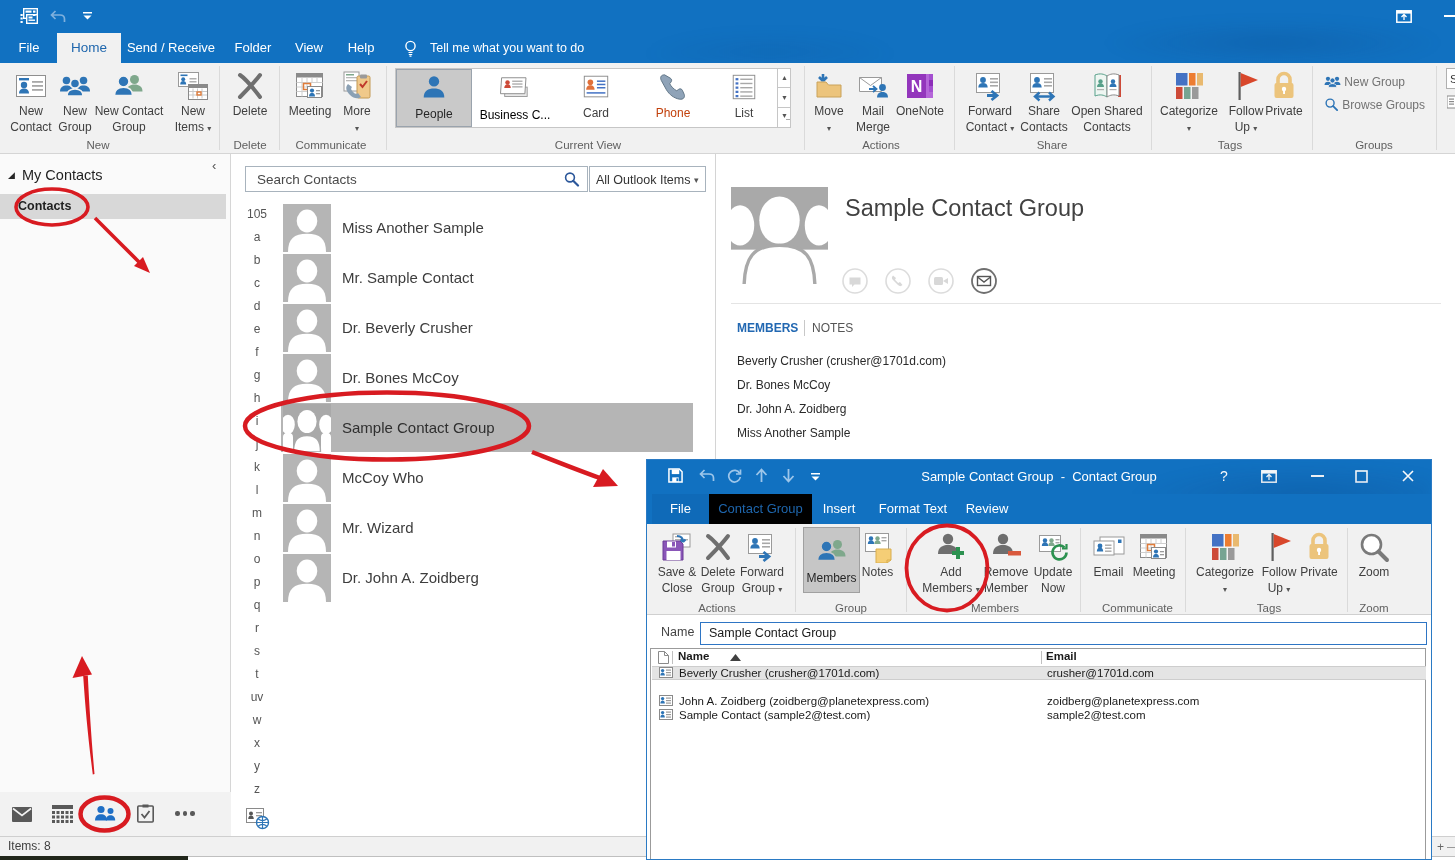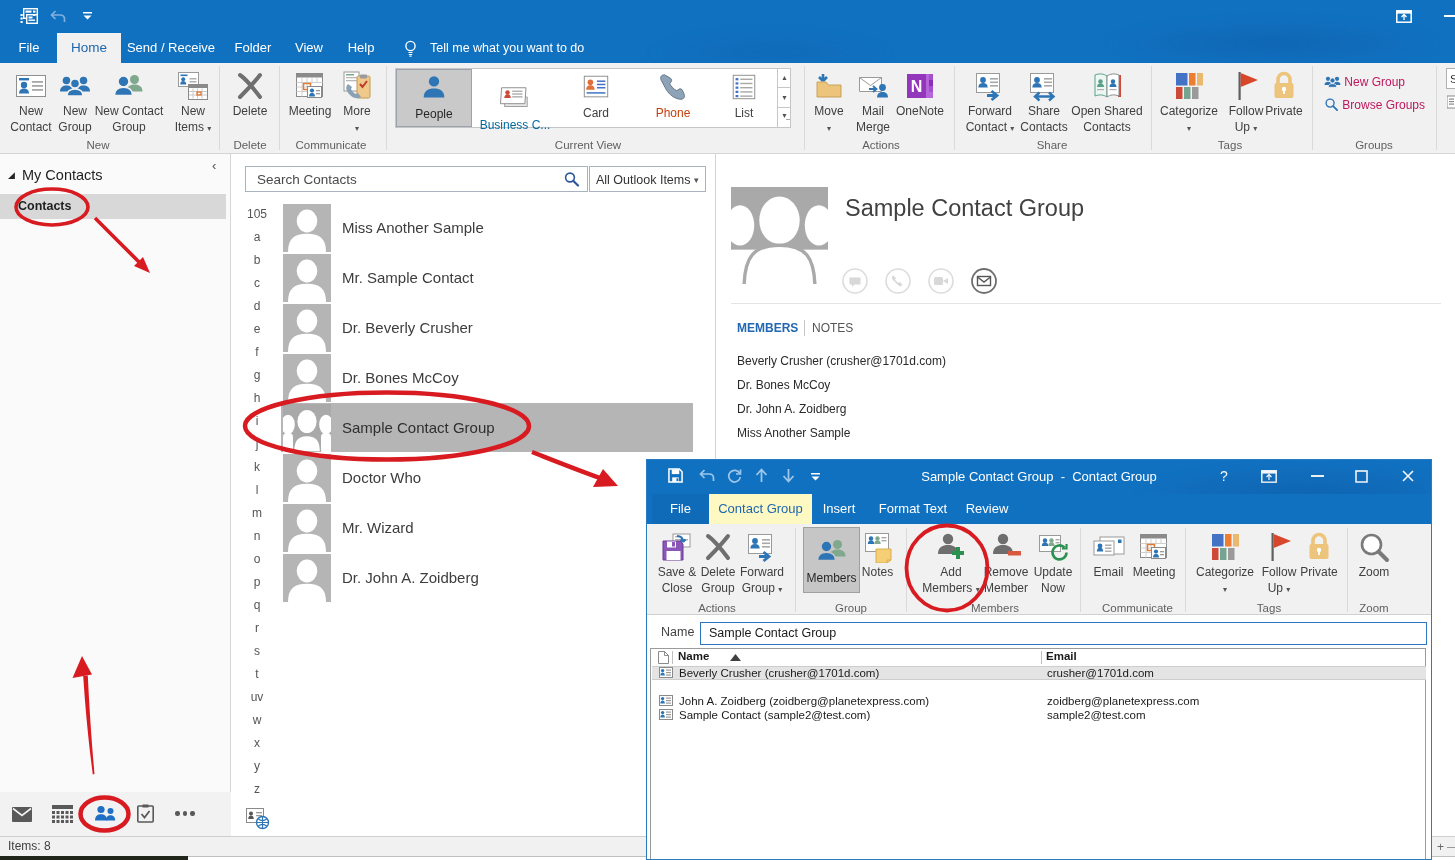--- a/index.html
+++ b/index.html
@@ -155,21 +155,21 @@
           <rect x="19" y="4.5" width="7" height="4" rx="1" fill="#9a9a9a"></rect>
           <path d="M19 14l2.5 3 4.5-6" stroke="#c0392b" stroke-width="2" fill="none"></path>
           <path d="M7 14 C4 17 5 21 9 25 C13 29 17 29 20 27 L17 23 C15.5 24.5 14 24 12 22 C10 20 9.5 18.5 11 17 Z" fill="#8aa0b4"></path>
         </svg>More<br><span class="dd">▾</span></div>
     <div class="vsep" style="left:386px"></div>
     <div style="position:absolute;left:395px;top:5px;width:396px;height:60px;background:#fff;border:1px solid #c6c6c6"></div>
     <div style="position:absolute;left:396px;top:6px;width:76px;height:58px;background:#c9c9c9;border:1px solid #9aa3ad;text-align:center;font-size:12px;color:#262626"><svg width="30" height="30" viewBox="0 0 32 32" style="margin-top:3px">
           <circle cx="16" cy="9" r="5.5" fill="#2e75b6"></circle>
           <path d="M5 26c0-7 4.8-9.5 11-9.5S27 19 27 26z" fill="#2e75b6"></path>
         </svg><div style="margin-top:1px">People</div></div>
-    <div style="position:absolute;left:472px;top:18px;width:86px;height:58px;text-align:center;font-size:12px;color:#0369a1"><svg width="32" height="30" viewBox="0 0 34 32" style="margin-top:3px">
+    <div style="position:absolute;left:472px;top:8px;width:86px;height:58px;text-align:center;font-size:12px;color:#000000"><svg width="32" height="30" viewBox="0 0 34 32" style="margin-top:3px">
           <rect x="6" y="14" width="24" height="10" fill="#e8e8e8" stroke="#9a9a9a"></rect>
           <rect x="3" y="4" width="26" height="17" fill="#fff" stroke="#8a8a8a" transform="skewX(-4)"></rect>
           <circle cx="9" cy="9" r="2.4" fill="#cd4a38"></circle>
           <path d="M5.5 15c0-3 1.8-4.2 3.5-4.2s3.5 1.2 3.5 4.2z" fill="#cd4a38"></path>
           <rect x="14" y="7" width="11" height="1.4" fill="#a8a8a8"></rect>
           <rect x="14" y="10" width="11" height="1.4" fill="#a8a8a8"></rect>
           <rect x="14" y="13" width="11" height="1.4" fill="#a8a8a8"></rect>
         </svg><div style="margin-top:1px">Business C...</div></div>
     <div style="position:absolute;left:558px;top:6px;width:76px;height:58px;text-align:center;font-size:12px;color:#3f3f3f"><svg width="32" height="30" viewBox="0 0 34 32" style="margin-top:3px">
           <rect x="4.5" y="4.5" width="25" height="22" fill="#fff" stroke="#8a8a8a"></rect>
@@ -268,21 +268,21 @@
           <rect x="8.5" y="2" width="2.2" height="28" fill="#5f5f5f"></rect>
           <path d="M10.7 3 L28 10 10.7 17 Z" fill="#d8472b"></path>
         </svg>Follow<br>Up <span class="dd">▾</span></div>
     <div class="rbtn" style="left:1254px;width:60px"><svg width="32" height="32" viewBox="0 0 32 32">
           <path d="M10 14 v-4.5 a6 6 0 0 1 12 0 V14" fill="none" stroke="#ecc47c" stroke-width="3.6"></path>
           <rect x="6.5" y="13" width="19" height="15" rx="2" fill="#ecc47c"></rect>
           <circle cx="16" cy="19" r="2.2" fill="#fff"></circle>
           <rect x="15.1" y="19" width="1.9" height="5" fill="#fff"></rect>
         </svg>Private</div>
     <div class="vsep" style="left:1312px"></div>
-    <div style="position:absolute;left:1324px;top:8px;width:120px;font-size:12px;color:#be185d">
+    <div style="position:absolute;left:1324px;top:8px;width:120px;font-size:12px;color:#737373">
       <div style="height:23px;line-height:23px"><svg width="17" height="15" viewBox="0 0 32 28" style="vertical-align:-3px">
             <g fill="#2e75b6">
               <circle cx="7.5" cy="9" r="4"></circle>
               <path d="M1 20.5c0-4.2 2.9-6 6.5-6s6.5 1.8 6.5 6z"></path>
               <circle cx="24.5" cy="9" r="4"></circle>
               <path d="M18 20.5c0-4.2 2.9-6 6.5-6s6.5 1.8 6.5 6z"></path>
               <circle cx="16" cy="12" r="4.8" stroke="#f1f1f1" stroke-width="1.6"></circle>
               <path d="M8 25c0-5 3.5-7 8-7s8 2 8 7z" stroke="#f1f1f1" stroke-width="1.6"></path>
             </g>
           </svg> New Group</div>
@@ -384,21 +384,21 @@
         <path d="M48 48 V33 C48 30.5 46.5 29 44 29 h-2 C39.5 29 38 30.5 38 33 V48 Z" fill="#fff"></path>
         <ellipse cx="24" cy="17.5" rx="9.6" ry="11.6" fill="#fff"></ellipse>
         <path d="M10.5 48 C10.5 37 14 31.5 24 31.5 S37.5 37 37.5 48 Z" fill="#fff" stroke="#a9a9a9" stroke-width="1.4"></path>
       </svg></div>
   <div class="cname" style="top:419px;color:#2f2f2f">Sample Contact Group</div>
   <div style="position:absolute;left:283px;top:454px;width:48px;height:48px"><svg width="48" height="48" viewBox="0 0 48 48">
         <rect width="48" height="48" fill="#b5b5b5"></rect>
         <ellipse cx="24" cy="17" rx="10.3" ry="11.4" fill="#fff"></ellipse>
         <path d="M5 48 C5 35 11 29.8 24 29.8 S43 35 43 48 Z" fill="#fff"></path>
       </svg></div>
-  <div class="cname" style="top:469px">Doctor Who</div>
+  <div class="cname" style="top:469px">McCoy Who</div>
   <div style="position:absolute;left:283px;top:504px;width:48px;height:48px"><svg width="48" height="48" viewBox="0 0 48 48">
         <rect width="48" height="48" fill="#b5b5b5"></rect>
         <ellipse cx="24" cy="17" rx="10.3" ry="11.4" fill="#fff"></ellipse>
         <path d="M5 48 C5 35 11 29.8 24 29.8 S43 35 43 48 Z" fill="#fff"></path>
       </svg></div>
   <div class="cname" style="top:519px">Mr. Wizard</div>
   <div style="position:absolute;left:283px;top:554px;width:48px;height:48px"><svg width="48" height="48" viewBox="0 0 48 48">
         <rect width="48" height="48" fill="#b5b5b5"></rect>
         <ellipse cx="24" cy="17" rx="10.3" ry="11.4" fill="#fff"></ellipse>
         <path d="M5 48 C5 35 11 29.8 24 29.8 S43 35 43 48 Z" fill="#fff"></path>
@@ -534,21 +534,21 @@
       <svg style="position:absolute;left:708px;top:10px" width="13" height="13" viewBox="0 0 13 13">
           <rect x="1" y="1" width="11" height="11" fill="none" stroke="#fff" stroke-width="1.6"></rect>
         </svg>
       <svg style="position:absolute;left:754px;top:9px" width="14" height="14" viewBox="0 0 14 14">
           <path d="M2 2 L12 12 M12 2 L2 12" stroke="#fff" stroke-width="1.6"></path>
         </svg>
     </div>
     <div style="position:absolute;left:340px;top:2px;width:444px;height:62px;background:radial-gradient(ellipse 55% 75% at 72% 55%, rgba(8,52,110,0.20), rgba(8,52,110,0) 72%);filter:blur(5px)"></div>
     <div id="dtabs">
       <div class="dtab" style="left:5px;width:57px;background:#0f6ab8">File</div>
-      <div class="dtab" style="left:62px;width:103px;background:#fef9c3;color:#1e66ad">Contact Group</div>
+      <div class="dtab" style="left:62px;width:103px;background:#000000;color:#1e66ad">Contact Group</div>
       <div class="dtab" style="left:170px;width:44px">Insert</div>
       <div class="dtab" style="left:228px;width:76px">Format Text</div>
       <div class="dtab" style="left:314px;width:52px">Review</div>
     </div>
     <div id="dribbon">
       <div class="drbtn" style="left:0;width:60px"><svg width="32" height="32" viewBox="0 0 32 32">
             <rect x="12" y="3" width="17" height="13" fill="#fff" stroke="#9a9a9a"></rect>
             <rect x="14" y="5" width="6" height="1.4" fill="#b0b0b0"></rect>
             <rect x="14" y="8" width="13" height="1.4" fill="#b0b0b0"></rect>
             <path d="M2 10 h17 l3 3 v16 h-20 z" fill="#8a56b8" stroke="#6a3b96"></path>

